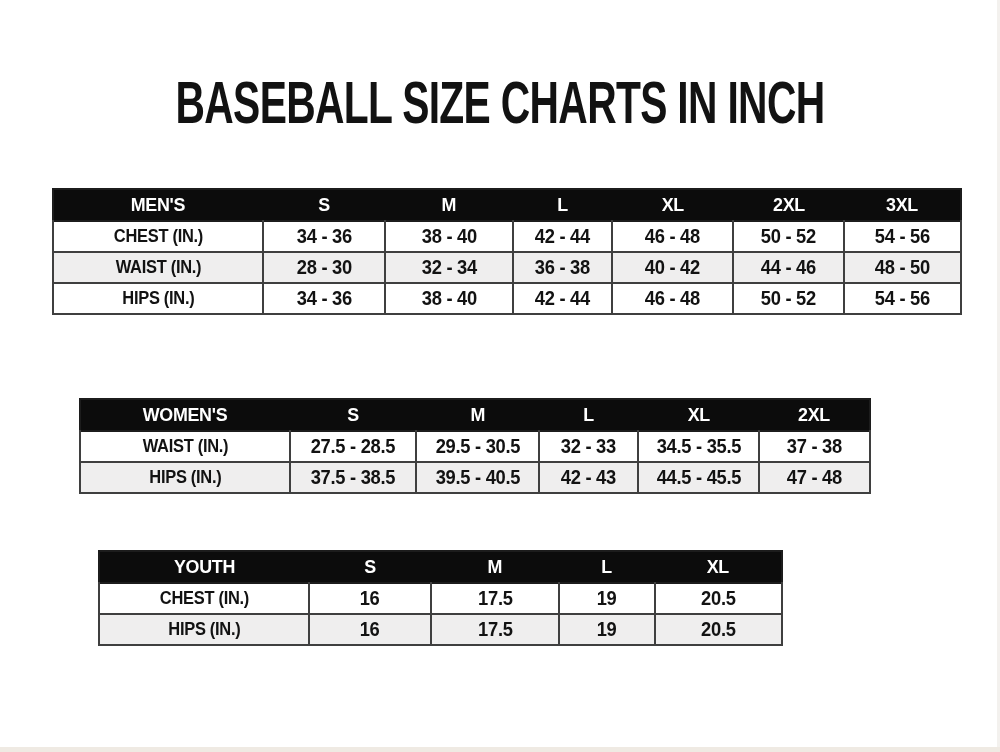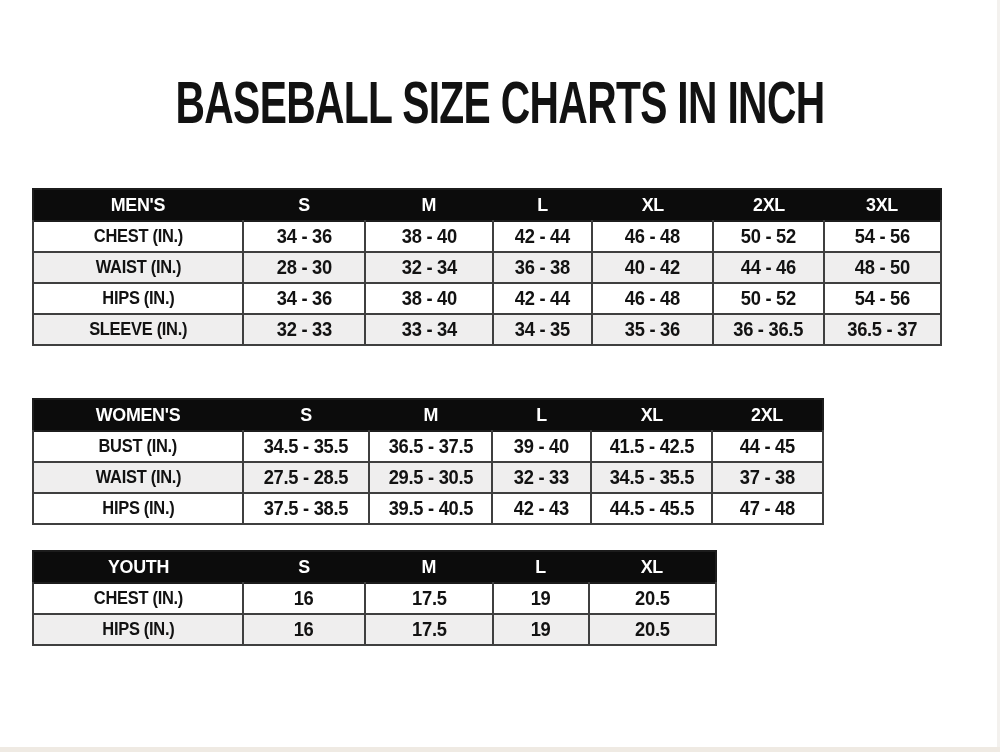--- a/index.html
+++ b/index.html
@@ -20,21 +20,21 @@
   }
   .page-title{
     position:absolute;
     left:0;right:0;top:70px;height:64px;
     display:flex;align-items:center;justify-content:center;
     font-size:60px;font-weight:bold;color:var(--ink);
     letter-spacing:-1px;white-space:nowrap;
     transform:scaleX(0.68);
     transform-origin:50% 50%;
   }
-  .size-table{position:absolute;left:32px;}
+  .size-table{position:absolute;left:52px;}
   .size-table table{
     border-collapse:collapse;
     table-layout:fixed;
     border:2px solid var(--grid-heavy);
   }
   .size-table th,.size-table td{
     padding:0;margin:0;
     text-align:center;vertical-align:middle;
     overflow:hidden;white-space:nowrap;
   }
@@ -110,34 +110,25 @@
         </tr>
         <tr>
           <th class="rl"><span class="cv">HIPS (IN.)</span></th>
           <td class="vc"><span class="cv">34 - 36</span></td>
           <td class="vc"><span class="cv">38 - 40</span></td>
           <td class="vc"><span class="cv">42 - 44</span></td>
           <td class="vc"><span class="cv">46 - 48</span></td>
           <td class="vc"><span class="cv">50 - 52</span></td>
           <td class="vc"><span class="cv">54 - 56</span></td>
         </tr>
-        <tr>
-          <th class="rl"><span class="cv">SLEEVE (IN.)</span></th>
-          <td class="vc"><span class="cv">32 - 33</span></td>
-          <td class="vc"><span class="cv">33 - 34</span></td>
-          <td class="vc"><span class="cv">34 - 35</span></td>
-          <td class="vc"><span class="cv">35 - 36</span></td>
-          <td class="vc"><span class="cv">36 - 36.5</span></td>
-          <td class="vc"><span class="cv">36.5 - 37</span></td>
-        </tr>
       </tbody>
     </table>
   </div>
 
-<div class="size-table" style="top: 398px;">
+<div class="size-table" style="top: 398px; margin-left: 27px;">
     <table style="width: 790px;">
       <colgroup>
         <col style="width: 210px;">
         <col style="width: 126px;">
         <col style="width: 123px;">
         <col style="width: 99px;">
         <col style="width: 121px;">
         <col style="width: 111px;">
       </colgroup>
       <thead>
@@ -145,49 +136,41 @@
           <th class="hc"><span class="cv">WOMEN'S</span></th>
           <th class="hc"><span class="cv">S</span></th>
           <th class="hc"><span class="cv">M</span></th>
           <th class="hc"><span class="cv">L</span></th>
           <th class="hc"><span class="cv">XL</span></th>
           <th class="hc"><span class="cv">2XL</span></th>
         </tr>
       </thead>
       <tbody>
         <tr>
-          <th class="rl"><span class="cv">BUST (IN.)</span></th>
-          <td class="vc"><span class="cv">34.5 - 35.5</span></td>
-          <td class="vc"><span class="cv">36.5 - 37.5</span></td>
-          <td class="vc"><span class="cv">39 - 40</span></td>
-          <td class="vc"><span class="cv">41.5 - 42.5</span></td>
-          <td class="vc"><span class="cv">44 - 45</span></td>
-        </tr>
-        <tr>
           <th class="rl"><span class="cv">WAIST (IN.)</span></th>
           <td class="vc"><span class="cv">27.5 - 28.5</span></td>
           <td class="vc"><span class="cv">29.5 - 30.5</span></td>
           <td class="vc"><span class="cv">32 - 33</span></td>
           <td class="vc"><span class="cv">34.5 - 35.5</span></td>
           <td class="vc"><span class="cv">37 - 38</span></td>
         </tr>
         <tr>
           <th class="rl"><span class="cv">HIPS (IN.)</span></th>
           <td class="vc"><span class="cv">37.5 - 38.5</span></td>
           <td class="vc"><span class="cv">39.5 - 40.5</span></td>
           <td class="vc"><span class="cv">42 - 43</span></td>
           <td class="vc"><span class="cv">44.5 - 45.5</span></td>
           <td class="vc"><span class="cv">47 - 48</span></td>
         </tr>
       </tbody>
     </table>
   </div>
 
 <div class="size-table" style="top: 550px;">
-    <table style="width: 683px;">
+    <table style="width: 683px; margin-left: 46px;">
       <colgroup>
         <col style="width: 210px;">
         <col style="width: 122px;">
         <col style="width: 128px;">
         <col style="width: 96px;">
         <col style="width: 127px;">
       </colgroup>
       <thead>
         <tr>
           <th class="hc"><span class="cv">YOUTH</span></th>

